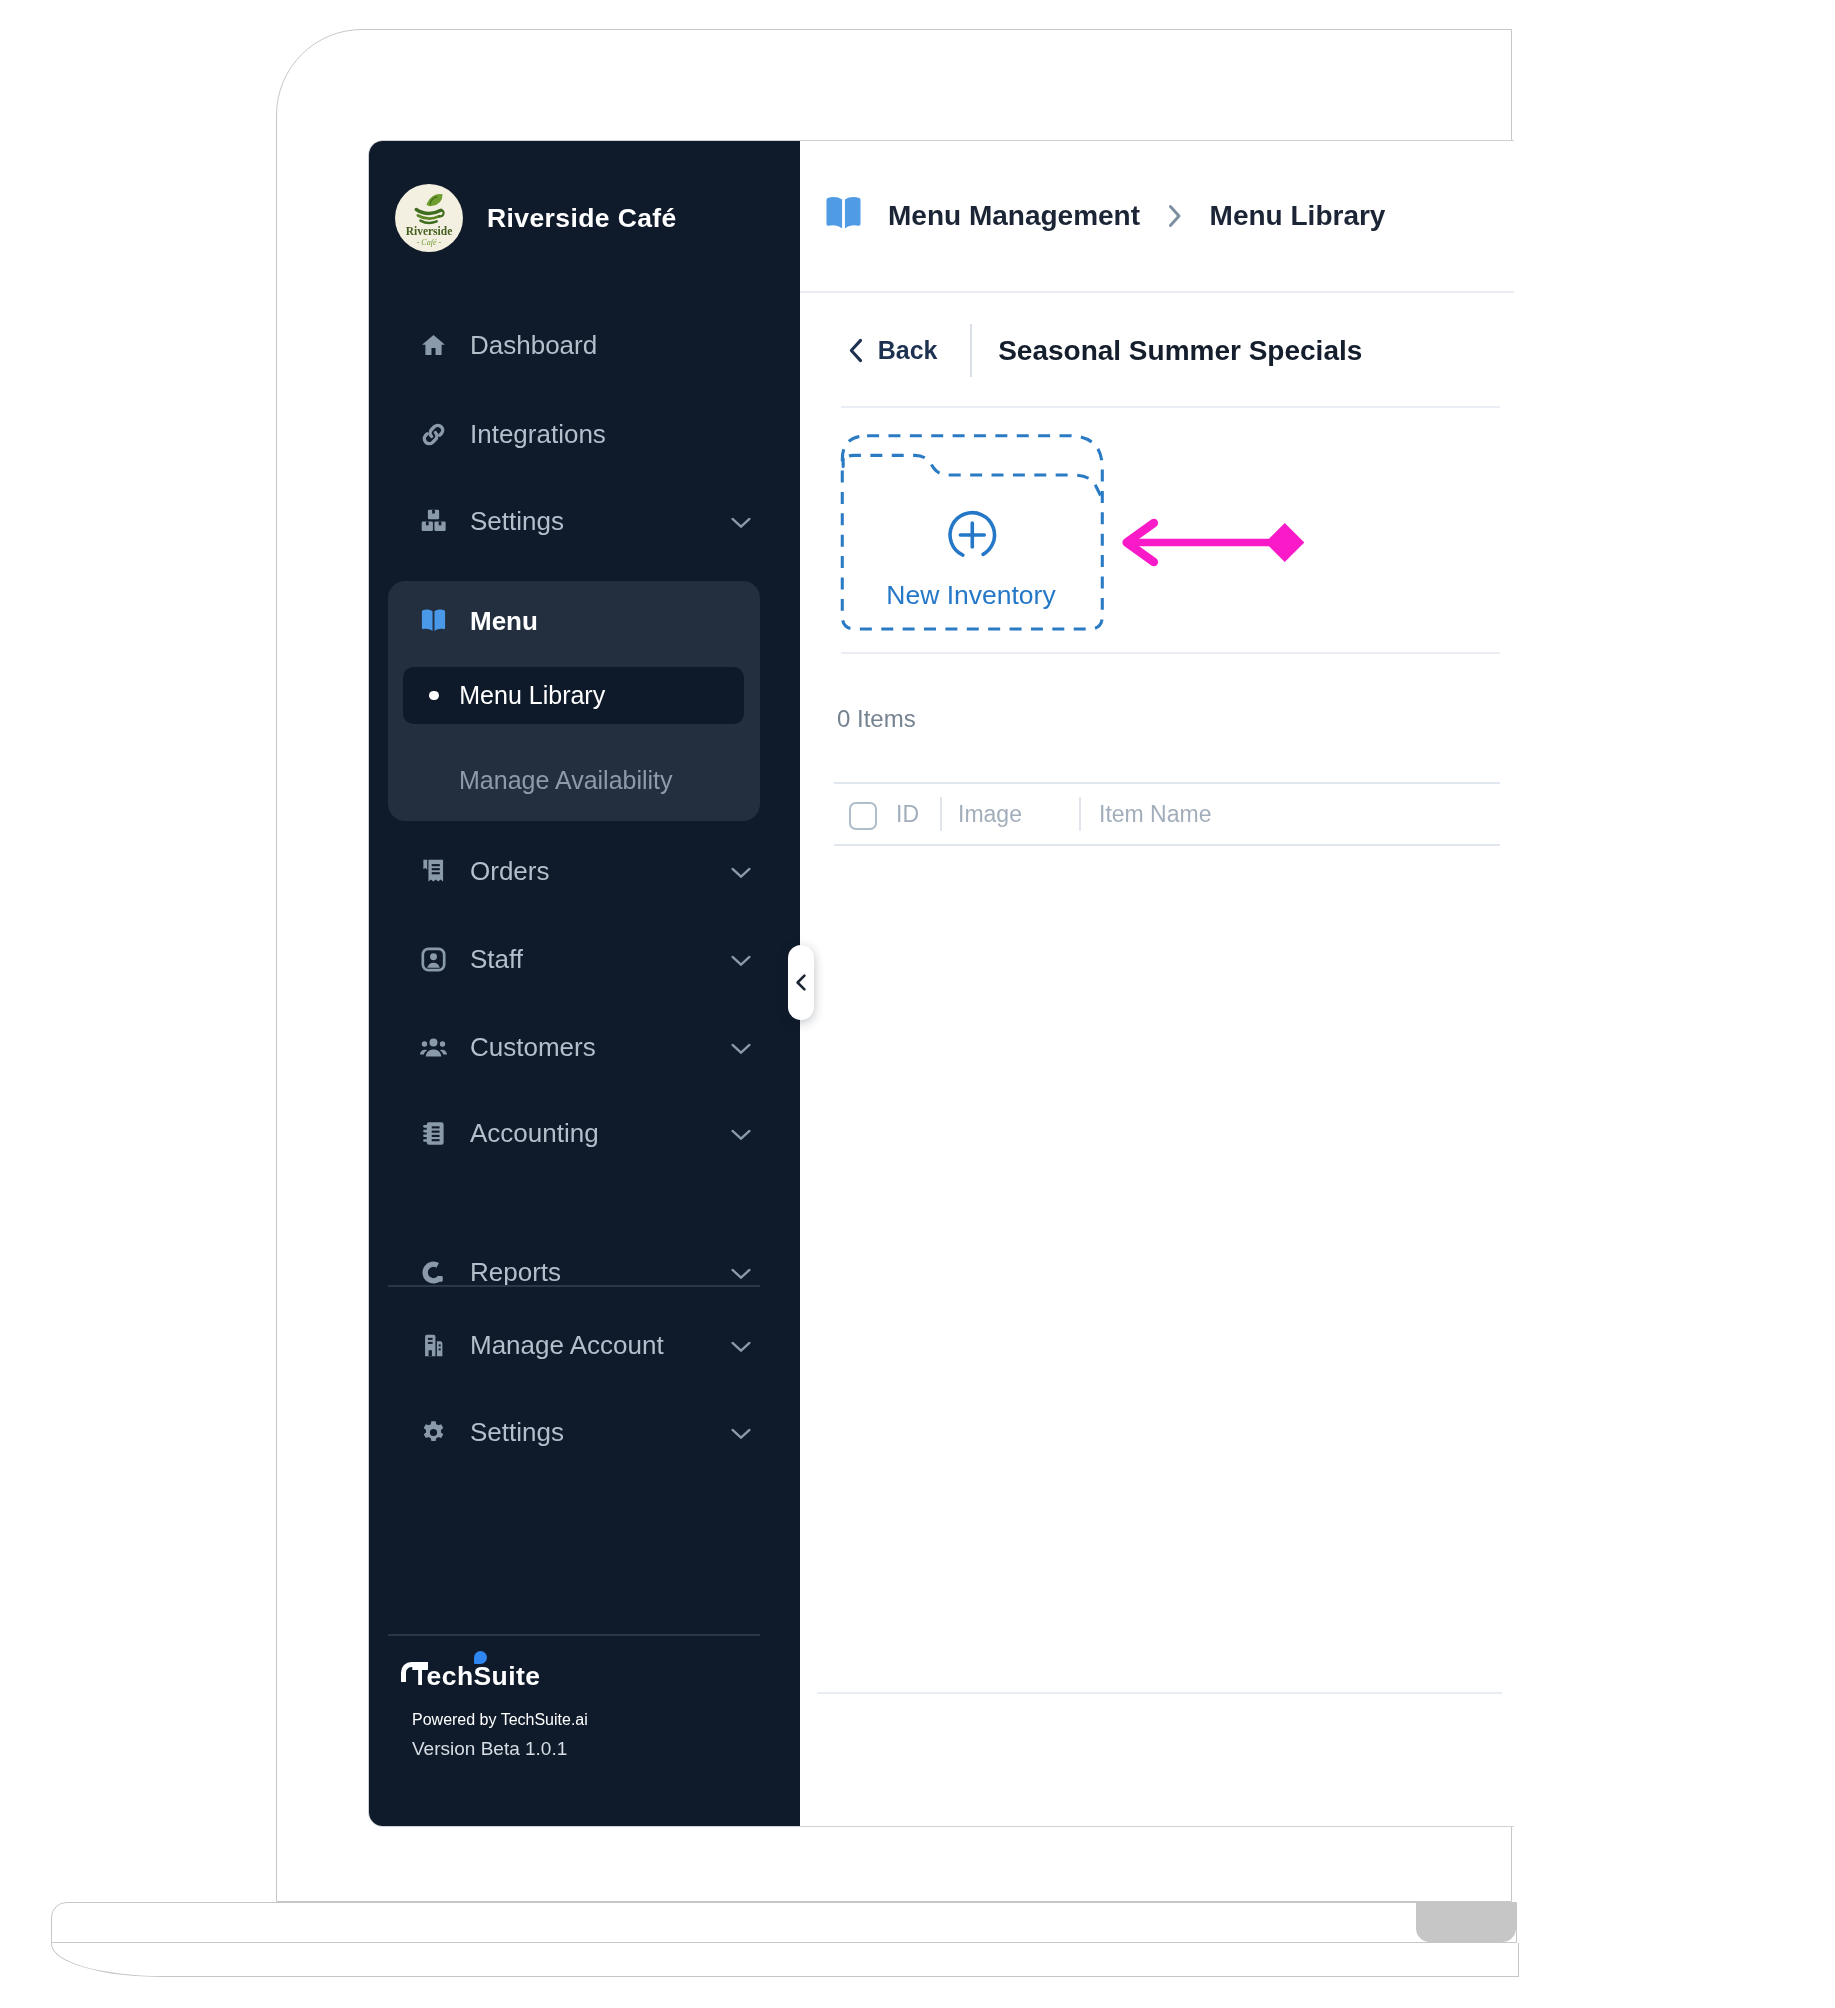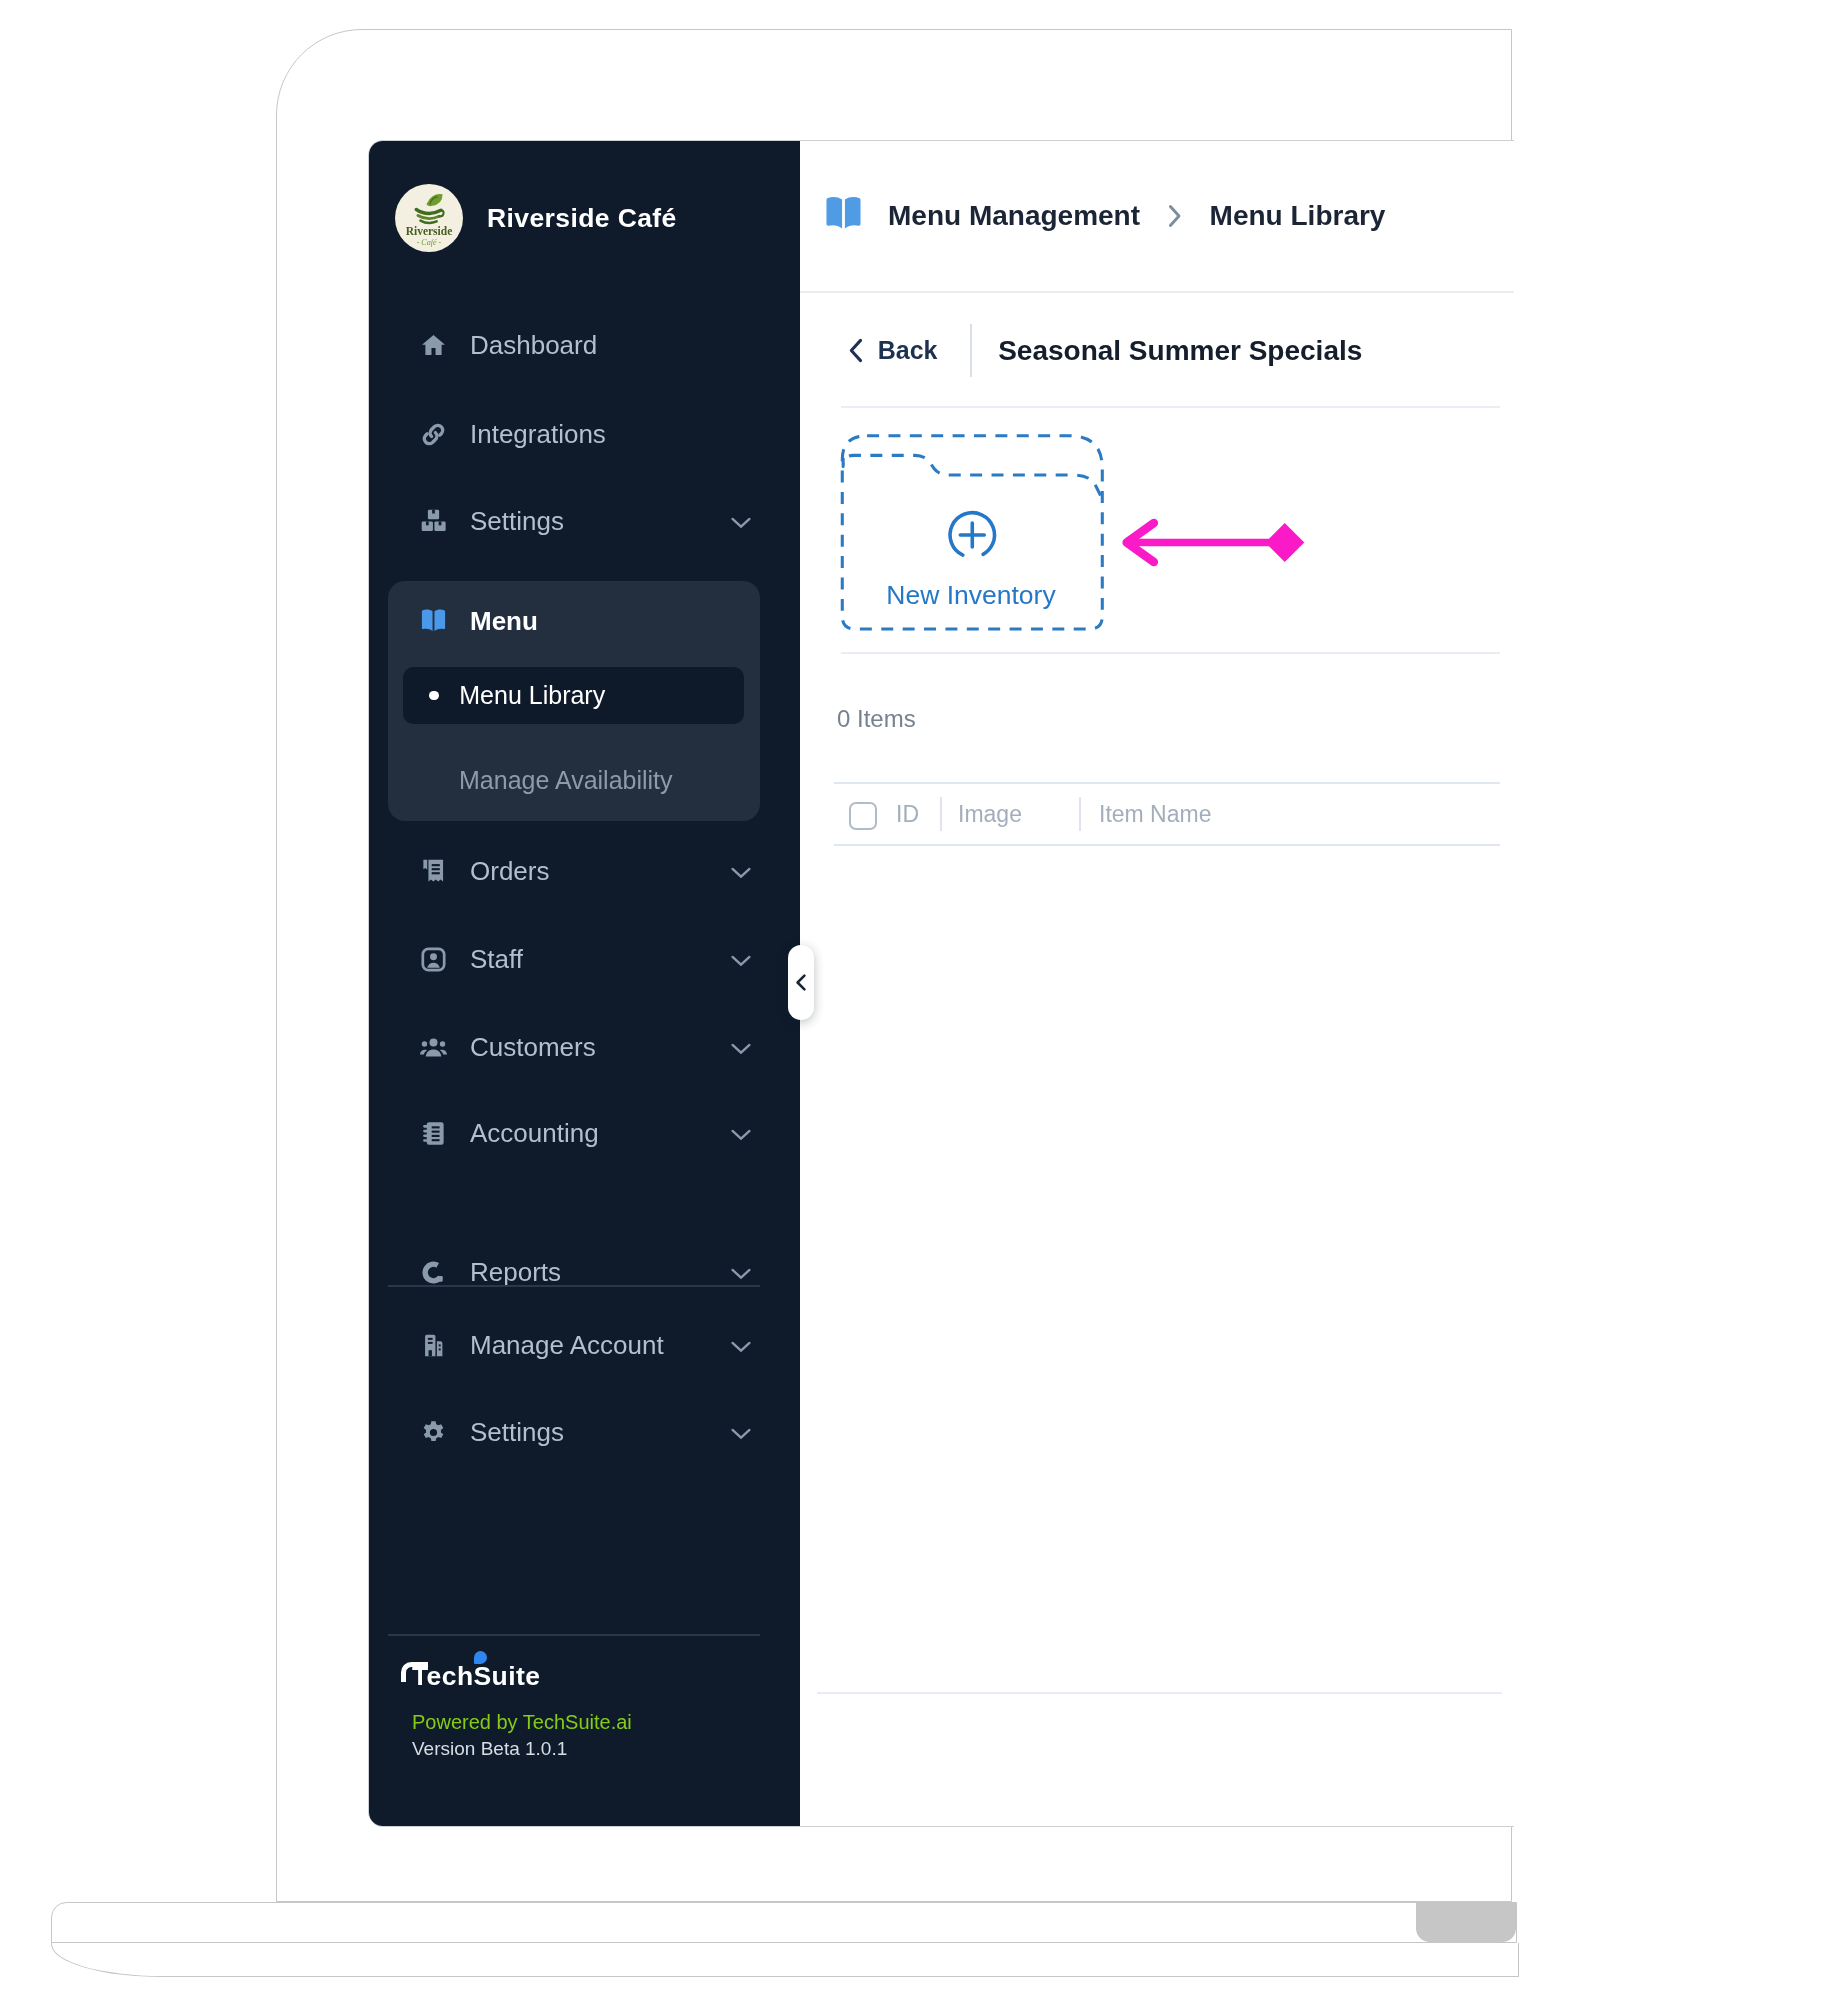--- a/index.html
+++ b/index.html
@@ -47,21 +47,21 @@
 
   .side-divider{position:absolute;left:19px;width:372px;height:1.7px;background:#2b3747;}
 
   .foot{position:absolute;left:43px;}
   .ts-logo{position:relative;color:#fff;font-size:26.5px;font-weight:700;letter-spacing:0.4px;}
   .ts-hook{position:absolute;left:-11px;top:0.9px;width:22px;height:15.4px;border-top:5.1px solid #fff;
            border-left:5.1px solid #fff;border-top-left-radius:10.3px;}
   .ts-suite{position:relative;display:inline-block;}
   .ts-swoosh{position:absolute;left:0.9px;top:-10.3px;width:13px;height:13px;background:#2e86f0;
              border-radius:50% 50% 50% 10%;}
-  .powered{color:#84cc16;font-size:20px;}
+  .powered{color:#ffffff;font-size:16px;}
   .version{color:#d7dde4;font-size:19px;}
 
   
   .pill{position:absolute;left:788px;top:945px;width:26px;height:75px;background:#fff;
         border-radius:13.7px;box-shadow:0 2.6px 10.3px rgba(15,27,43,.28);display:flex;
         align-items:center;justify-content:center;cursor:pointer;z-index:5;}
 
   
   .main{position:relative;flex:1;background:#fff;}
   .hr{position:absolute;left:41px;right:13.7px;bottom:0;height:1.7px;background:#eaeef4;}

